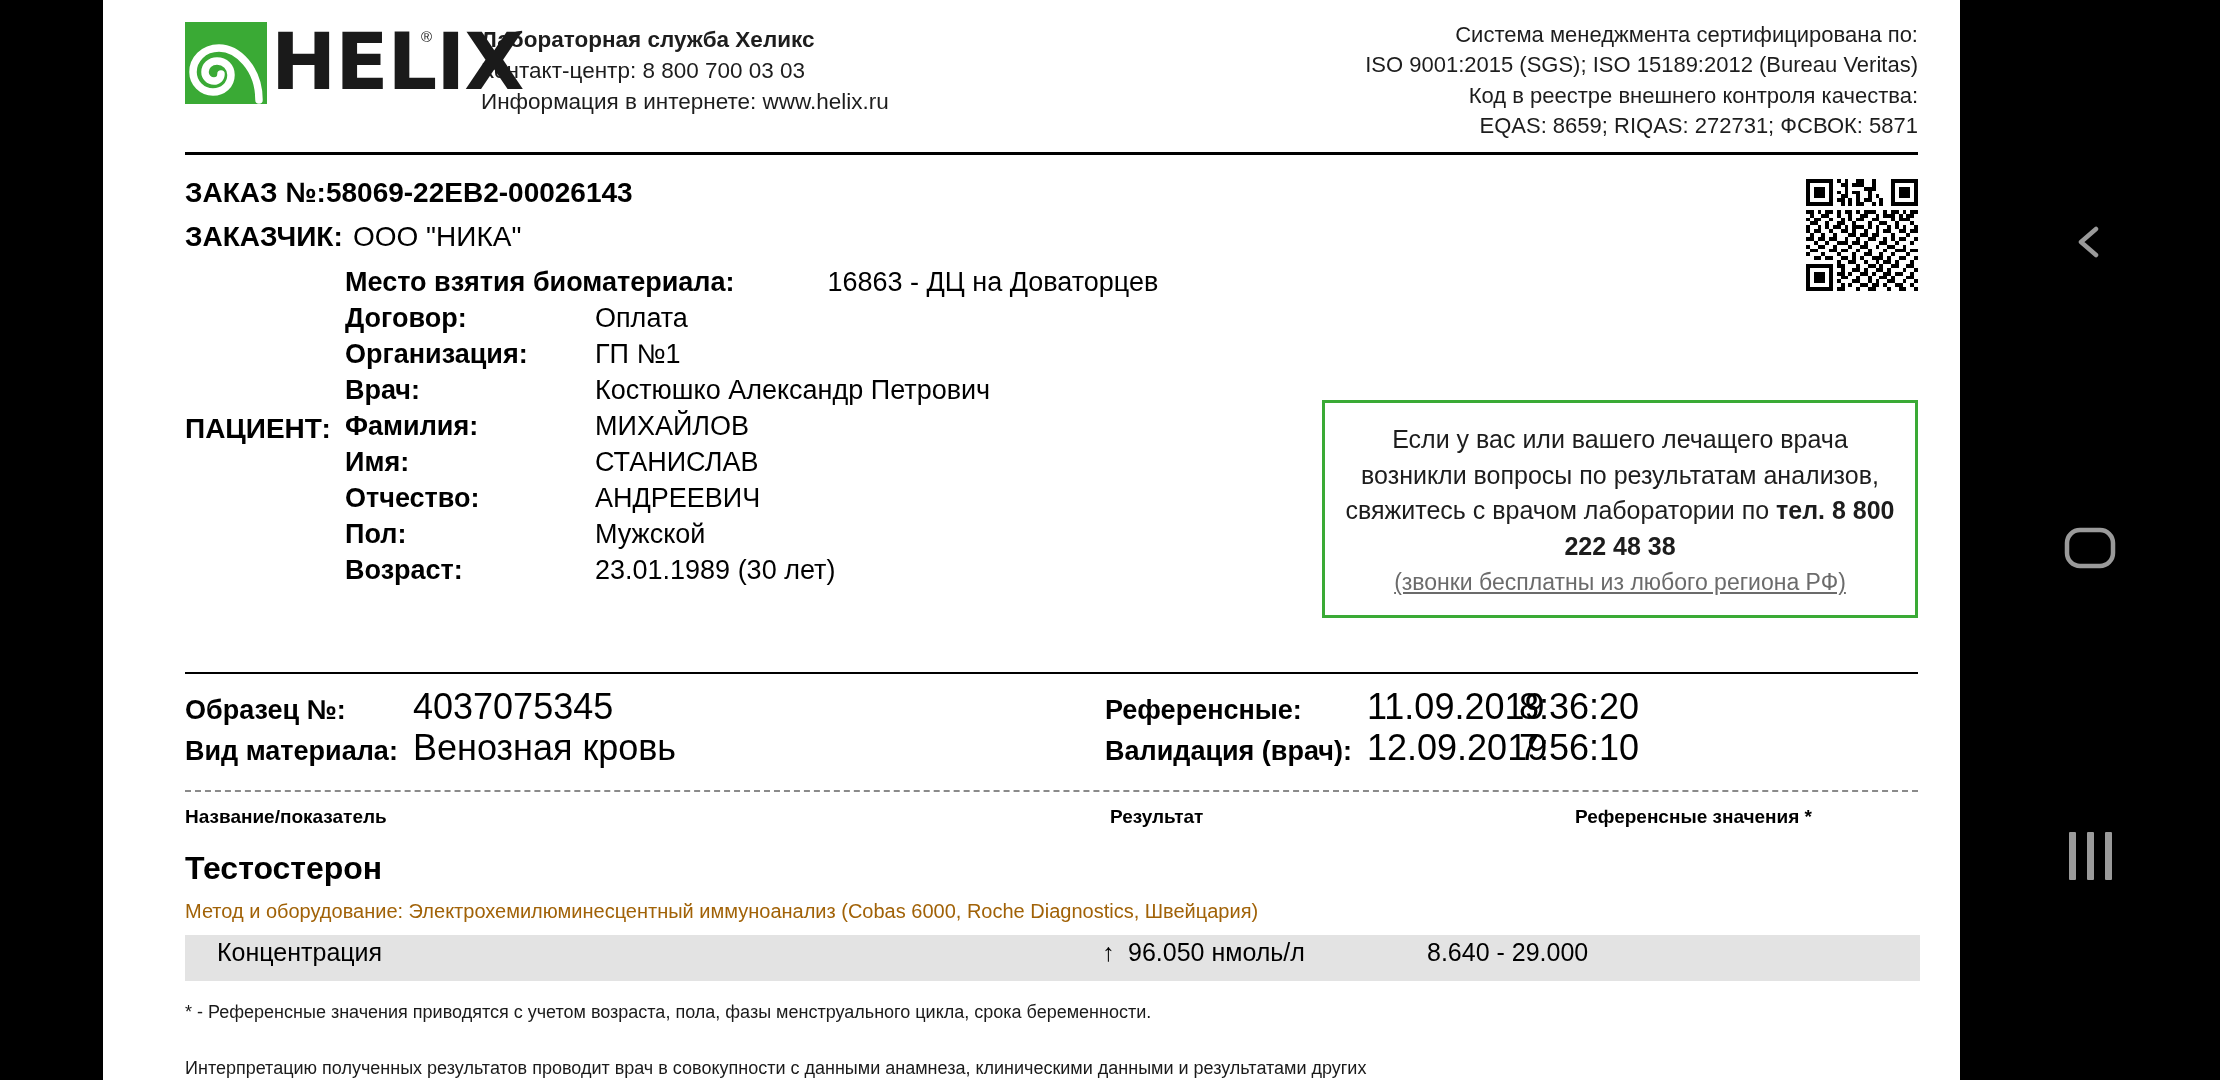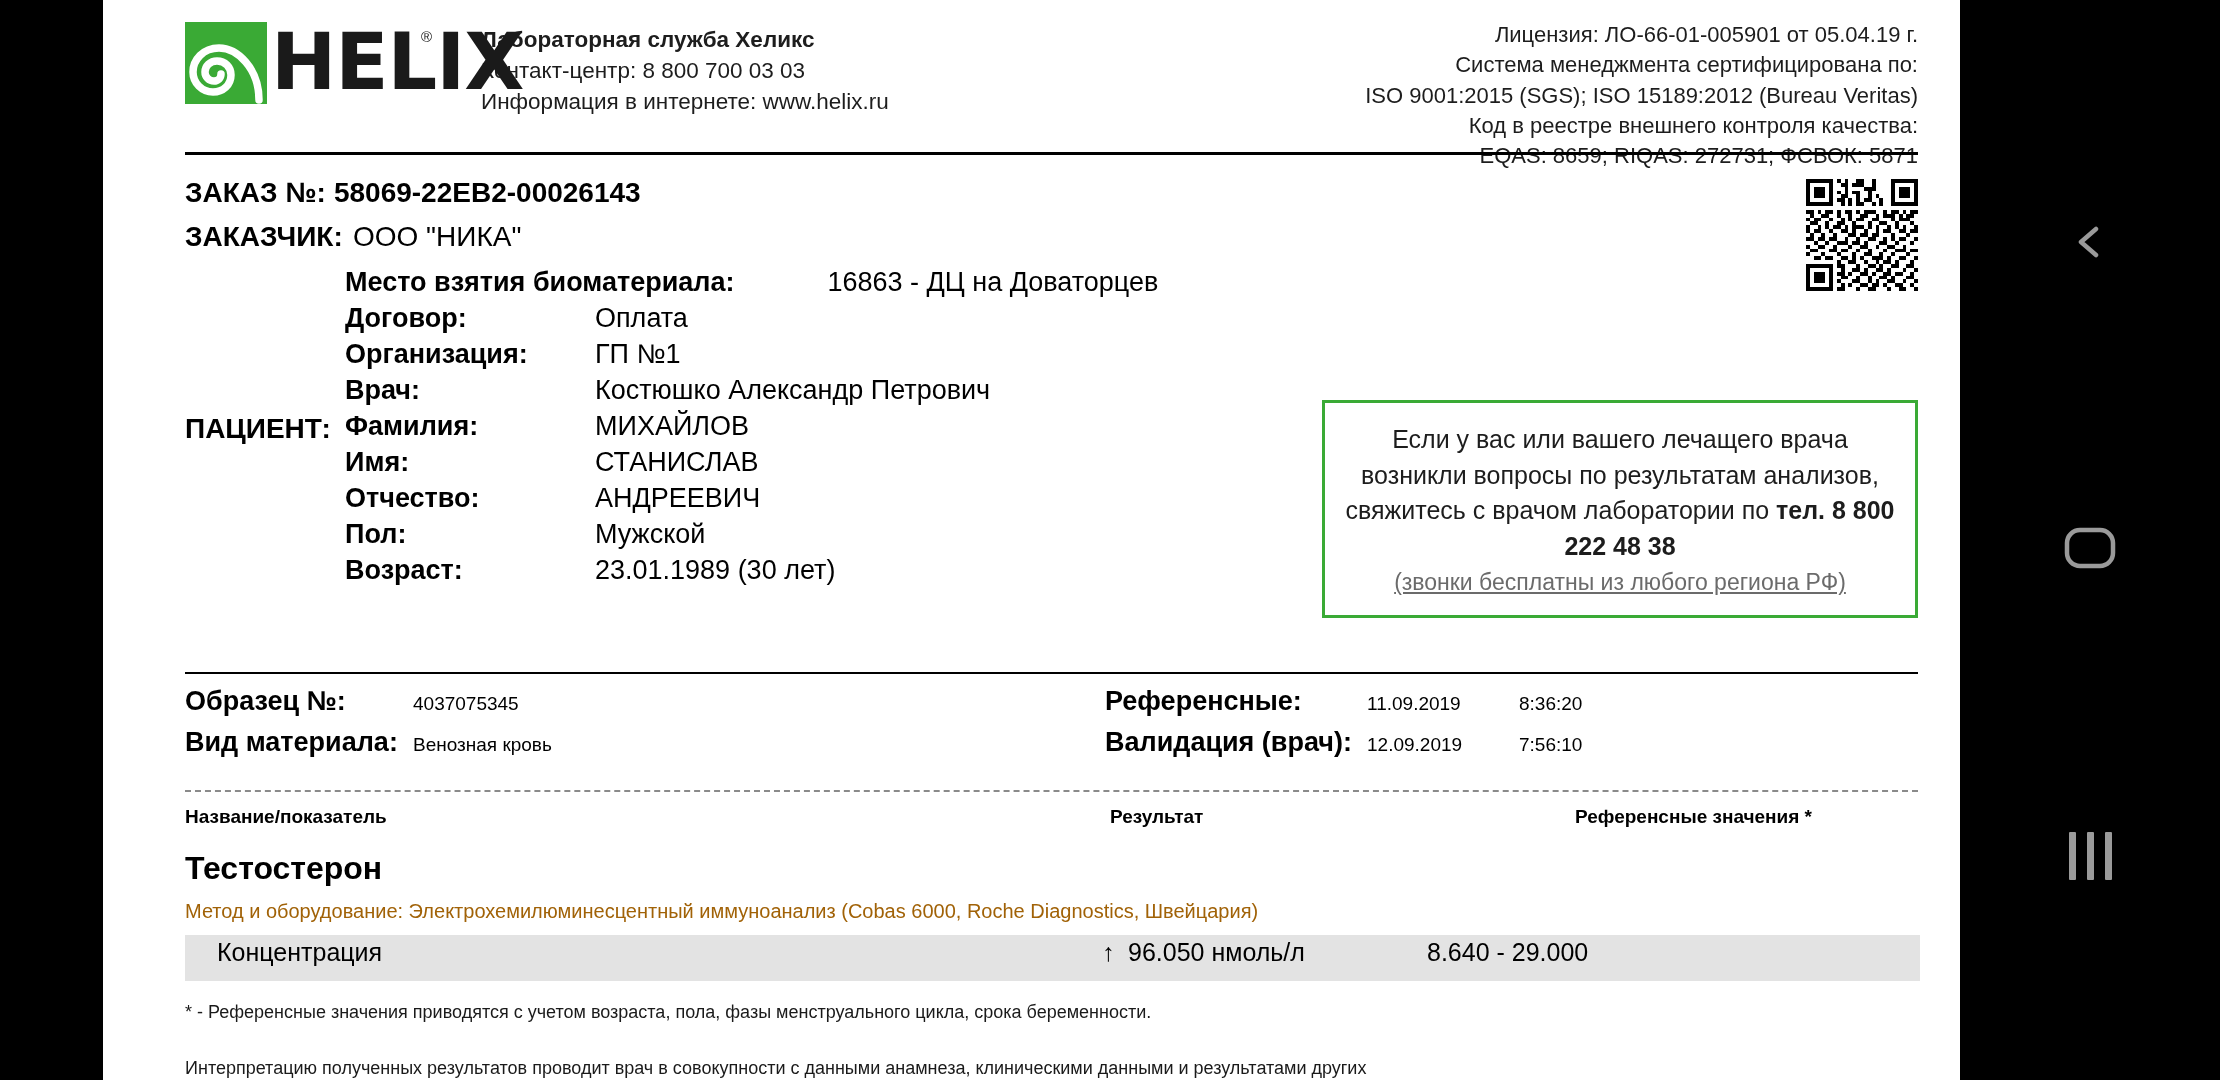--- a/index.html
+++ b/index.html
@@ -87,21 +87,21 @@
     height:0; border-top:3px solid #000;
   }
 
   
   .order-block { position:relative; padding:0 40px 0 82px; margin-top:22px; }
   .order-line { display:flex; align-items:baseline; margin-bottom:12px; }
   .order-label {
     font-size:28px; font-weight:700; color:#000;
     white-space:nowrap;
   }
-  .order-value { font-size:28px; font-weight:700; color:#000; margin-left:8px; }
+  .order-value { font-size:28px; font-weight:700; color:#000; }
   .cust-label { font-size:28px; font-weight:700; width:168px; }
   .cust-value { font-size:28px; font-weight:400; }
 
   .qr {
     position:absolute; right:42px; top:2px;
     width:112px; height:112px;
     background:#fff;
   }
   .qr svg { display:block; }
 
@@ -138,21 +138,21 @@
   }
 
   
   .sample-area { position:absolute; left:0; right:0; top:686px; padding:0 40px 0 82px; }
   .sample-grid { display:flex; }
   .sample-col { width:640px; }
   .reg-col { margin-left:280px; }
   .sa-row { display:flex; align-items:baseline; height:41px; }
   .sa-key { font-size:27px; font-weight:700; width:228px; white-space:nowrap; }
   .reg-col .sa-key { width:262px; }
-  .sa-val { font-size:19px; font-weight:400; white-space:nowrap; }
+  .sa-val { font-size:36px; font-weight:400; white-space:nowrap; }
   .reg-date { display:inline-block; width:152px; }
 
   .rule-dashed {
     position:absolute; left:82px; right:42px; top:790px;
     height:0; border-top:2px dashed #8a8a8a;
   }
 
   
   .results { position:absolute; left:0; right:0; top:806px; padding:0 40px 0 82px; }
   .res-head { position:relative; height:34px; }
@@ -232,21 +232,20 @@
           <div class="logo-reg">®</div>
         </div>
         <div class="brand-text">
           <div class="bt-line b">Лабораторная служба Хеликс</div>
           <div class="bt-line">Контакт-центр: 8 800 700 03 03</div>
           <div class="bt-line">Информация в интернете: www.helix.ru</div>
         </div>
       </div>
 
       <div class="legal">
-        <div>Лицензия: ЛО-66-01-005901 от 05.04.19 г.</div>
         <div>Система менеджмента сертифицирована по:</div>
         <div>ISO 9001:2015 (SGS); ISO 15189:2012 (Bureau Veritas)</div>
         <div>Код в реестре внешнего контроля качества:</div>
         <div>EQAS: 8659; RIQAS: 272731; ФСВОК: 5871</div>
       </div>
 
       <div class="rule-top"></div>
     </div>
 
     <div class="order-block">

